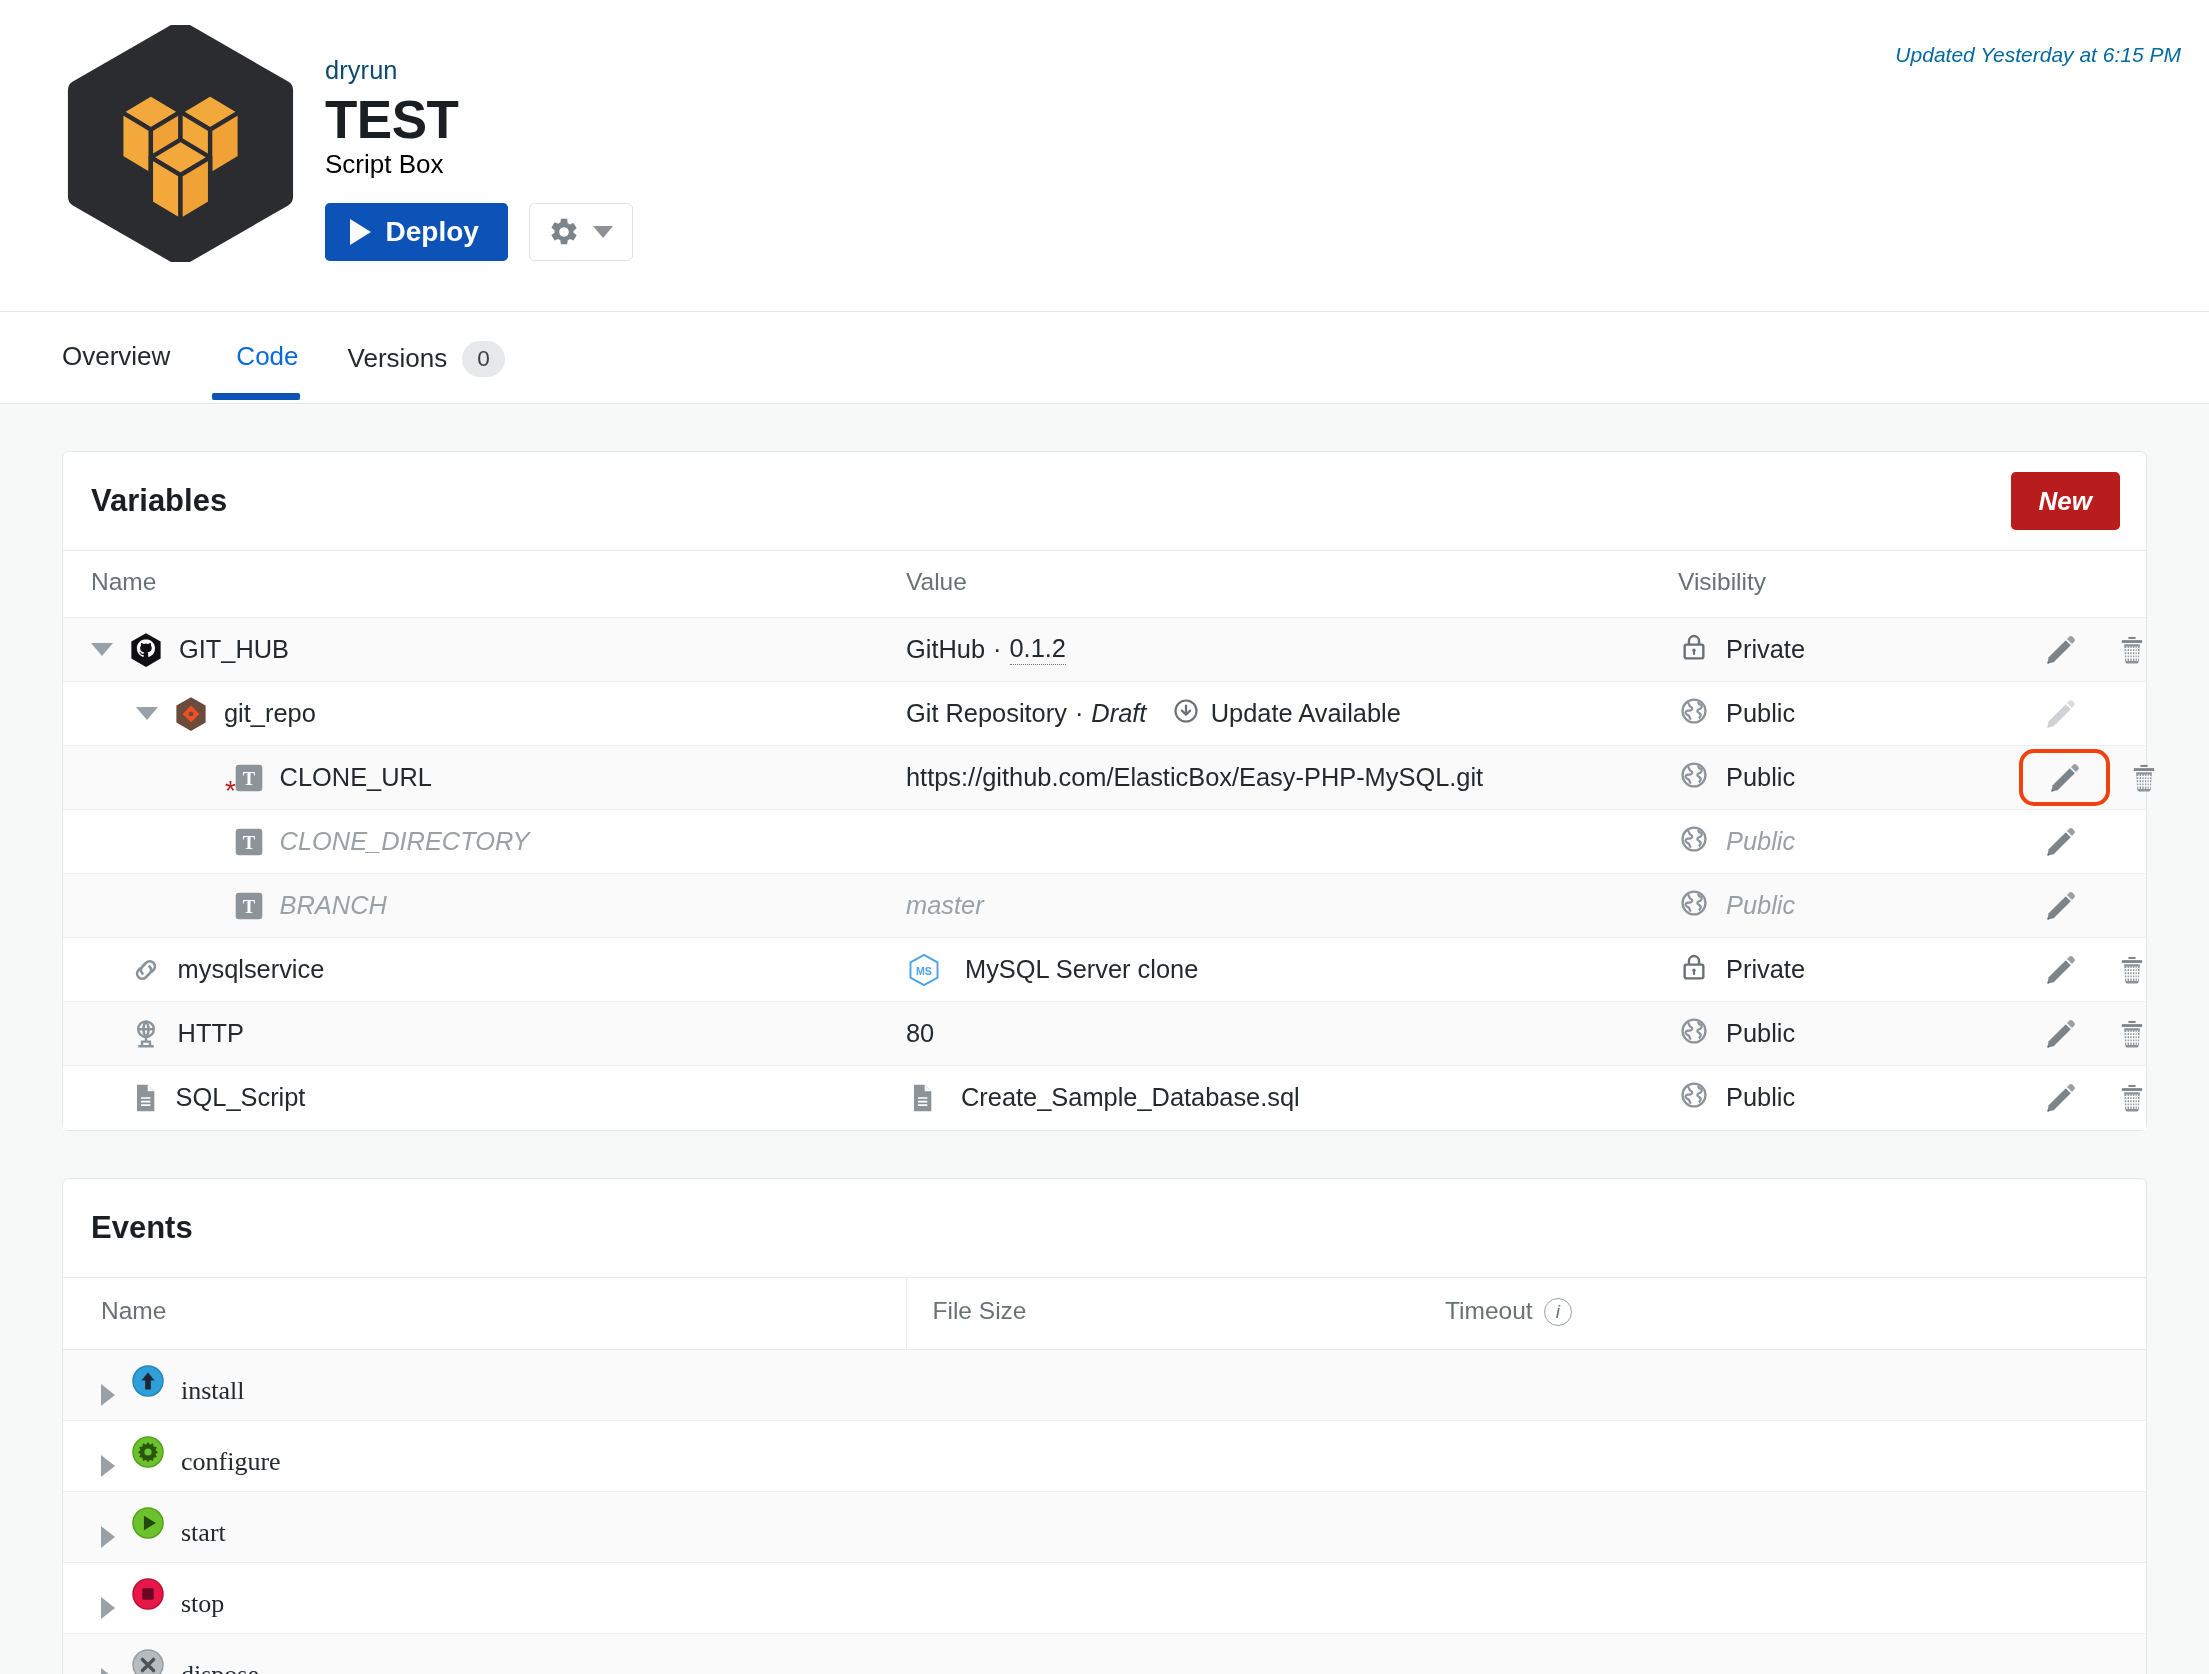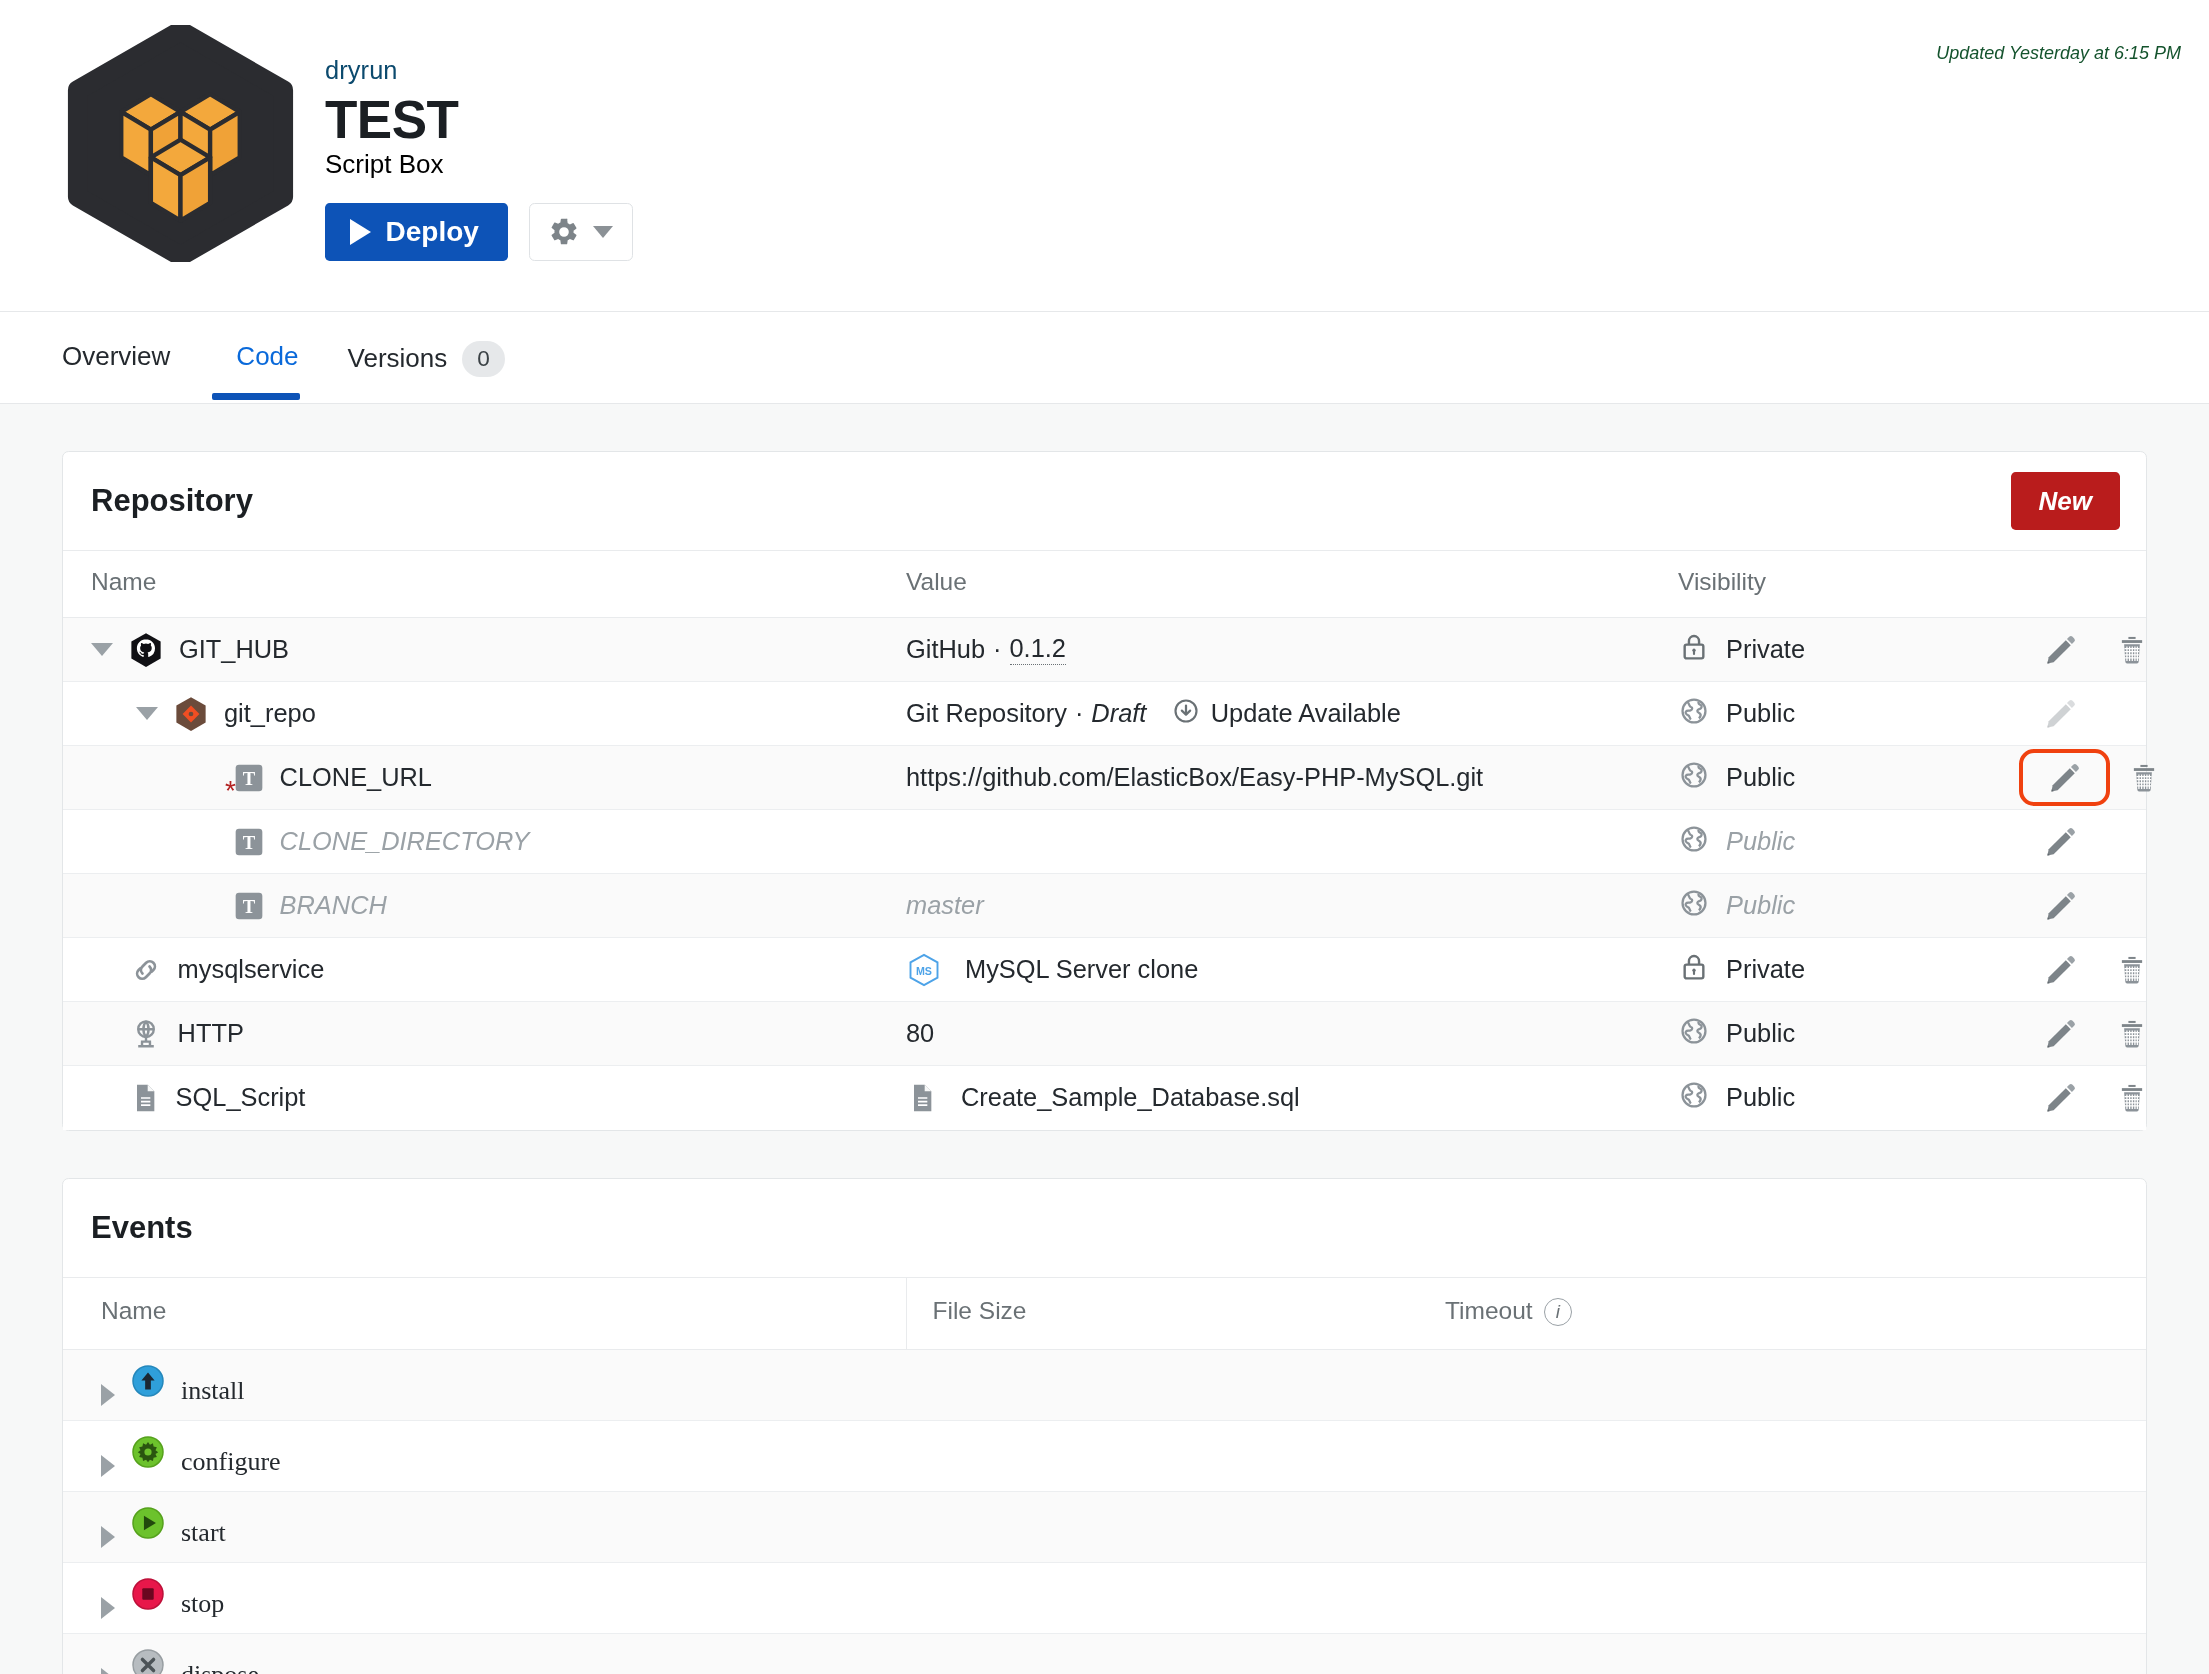--- a/index.html
+++ b/index.html
@@ -83,23 +83,23 @@
   .btn-gear .caret {
     width: 0; height: 0;
     border-left: 10.4px solid transparent;
     border-right: 10.4px solid transparent;
     border-top: 12.2px solid #8b9196;
   }
 
   .updated {
     position: absolute;
     top: 43px; right: 28px;
-    font-size: 18px;
+    font-size: 21px;
     font-style: italic;
-    color: #14532d;
+    color: #0369a1;
   }
 
   
   .tabs {
     background: #ffffff;
     height: 92px;
     display: flex;
     align-items: flex-start;
     padding: 21px 0 0 62px;
     gap: 0;
@@ -357,21 +357,21 @@
   <div class="tab">
     <span>Versions</span>
     <span class="tab-badge">0</span>
   </div>
 </div>
 
 <div class="page-body">
 
   <div class="panel">
     <div class="panel-head">
-      <div class="panel-title">Repository</div>
+      <div class="panel-title">Variables</div>
       <button class="btn-new">New</button>
     </div>
 
     <table class="vtable">
       <thead>
         <tr>
           <th class="col-name">Name</th>
           <th class="col-value">Value</th>
           <th class="col-vis">Visibility</th>
           <th class="col-act"></th>

